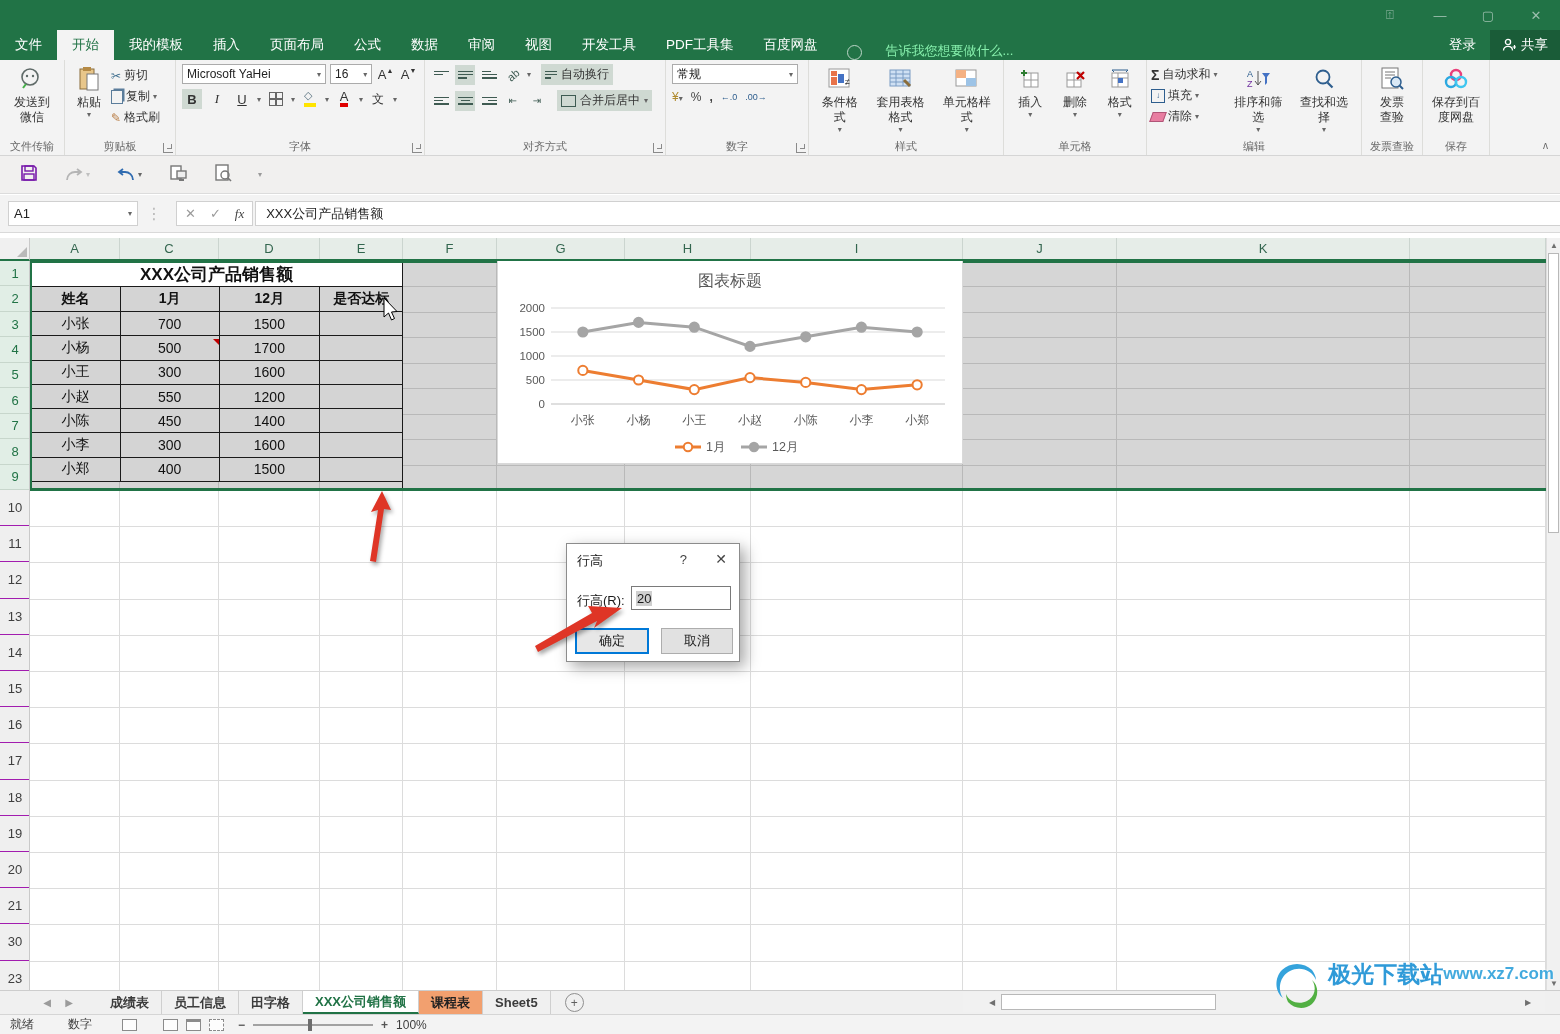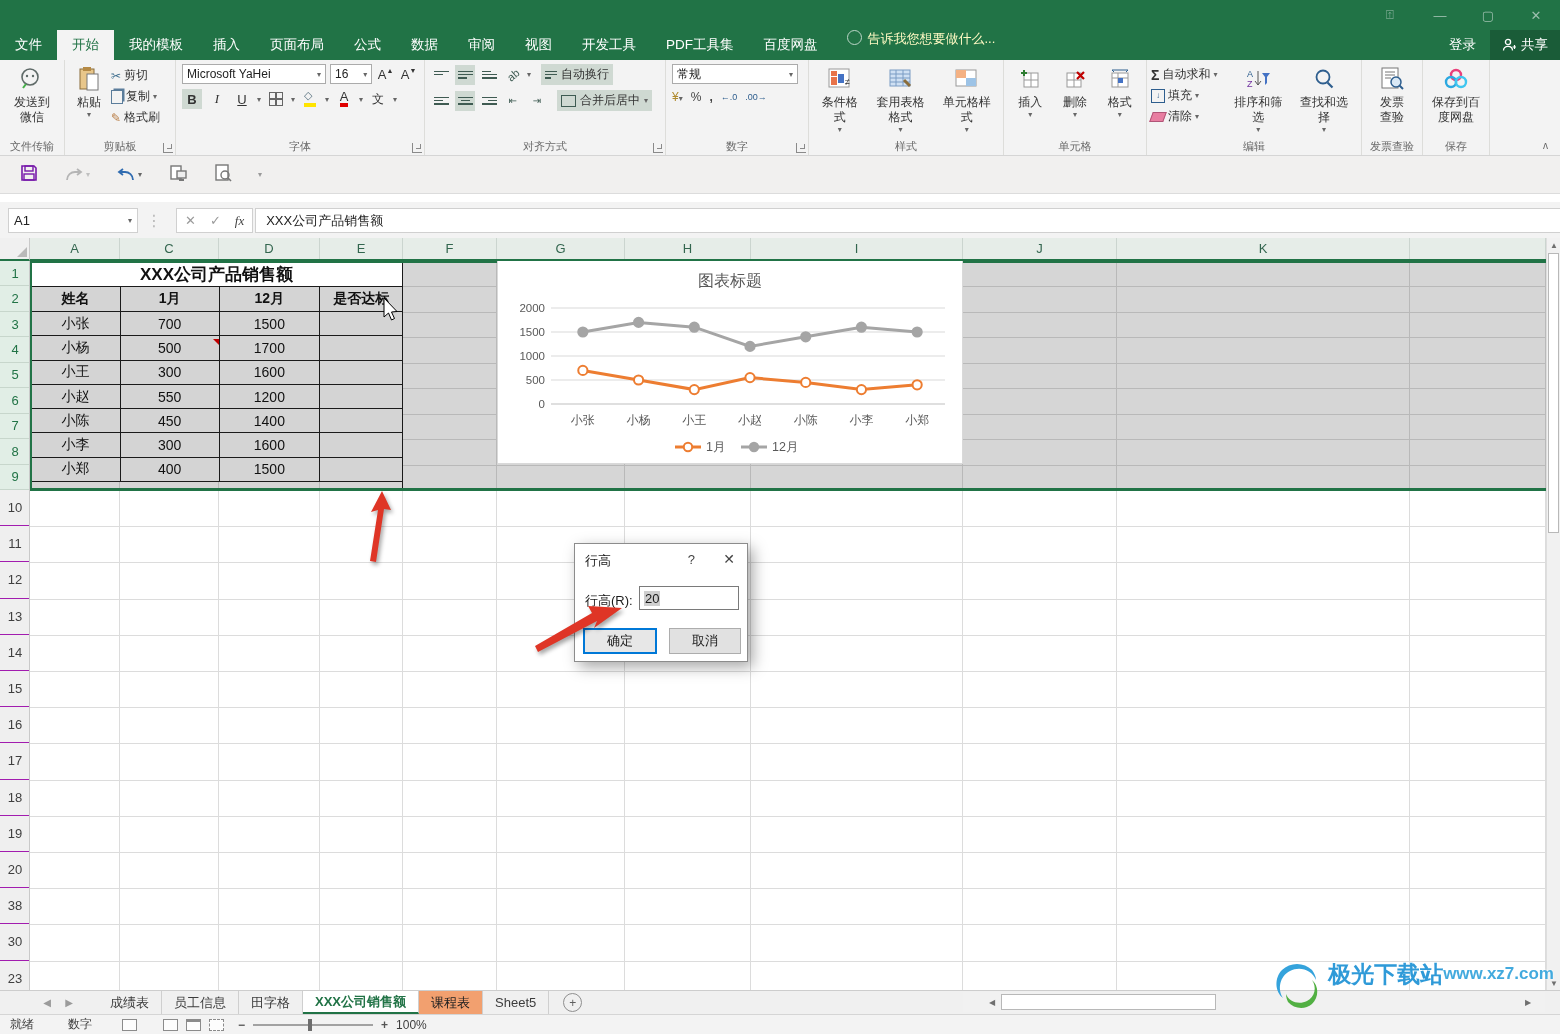--- a/index.html
+++ b/index.html
@@ -6,21 +6,21 @@
   .app{position:relative;width:1560px;height:1034px;overflow:hidden;background:#fff;
        font-family:"Liberation Sans","DejaVu Sans",sans-serif;-webkit-font-smoothing:antialiased;}
   
   .titlebar{position:absolute;left:0;top:0;width:100%;height:30px;background:#217346;color:#fff;}
   .titlebar .title{position:absolute;left:0;right:0;top:7px;text-align:center;font-size:13px;color:#f2f7f4;}
   .winbtn{position:absolute;top:0;width:40px;height:30px;display:flex;align-items:center;justify-content:center;color:#9dbfae;font-size:13px;}
   
   .tabrow{position:absolute;left:0;top:30px;width:100%;height:30px;background:#217346;display:flex;align-items:stretch;color:#fff;font-size:13.5px;}
   .rtab{display:flex;align-items:center;padding:0 15px;cursor:default;white-space:nowrap;}
   .rtab.active{background:#f3f3f3;color:#217346;}
-  .tellme{display:flex;align-items:flex-start;gap:6px;color:#fef9c3;margin-left:14px;font-size:13px;}
+  .tellme{display:flex;align-items:flex-end;gap:24px;color:#86efac;margin-left:14px;font-size:13px;}
   .bulb{width:13px;height:13px;border:1.5px solid #bcd6c8;border-radius:50%;display:inline-block;}
   .tabrow-right{margin-left:auto;display:flex;align-items:center;}
   .share-box{display:flex;align-items:center;gap:5px;background:#1a5c38;height:30px;padding:0 12px;}
   
   .ribbon{position:absolute;left:0;top:60px;width:100%;height:95px;background:#f3f3f3;border-bottom:1px solid #d5d5d5;display:flex;}
   .rgroup{position:relative;border-right:1px solid #ddddda;height:100%;flex:none;}
   .glabel{position:absolute;bottom:1px;left:0;right:0;text-align:center;font-size:11px;color:#696969;}
   .launcher{position:absolute;right:2px;bottom:2px;width:9px;height:9px;border-left:1px solid #8a8a8a;border-bottom:1px solid #8a8a8a;}
   .launcher:after{content:"";position:absolute;right:1px;top:1px;width:4px;height:4px;border-right:1px solid #8a8a8a;border-bottom:1px solid #8a8a8a;}
   .gcontent{display:flex;align-items:flex-start;padding:3px 4px 16px 4px;height:100%;box-sizing:border-box;}
@@ -30,21 +30,21 @@
   .arrow{font-size:8px;color:#666;}
   .combo{background:#fff;border:1px solid #ababab;height:20px;display:flex;align-items:center;font-size:12px;color:#222;padding:0 4px;justify-content:space-between;box-sizing:border-box;}
   .tgl{display:flex;align-items:center;gap:4px;height:21px;padding:0 4px;font-size:12px;color:#333;}
   .tgl.active,.fbtn.active{background:#cfd9d2;}
   .fbtn{width:20px;height:20px;display:flex;align-items:center;justify-content:center;font-size:13px;color:#333;}
   .alico{display:inline-block;width:15px;height:11px;}
   .alico i{display:block;height:1.6px;background:#3f5b52;margin-top:1.6px;}
   .stack{display:flex;flex-direction:column;justify-content:flex-start;}
   
   .qat{position:absolute;left:0;top:156px;width:100%;height:38px;background:#f1f0ef;border-bottom:1px solid #dcdcdc;display:flex;align-items:center;gap:26px;padding-left:20px;box-sizing:border-box;}
-  .fbar{position:absolute;left:0;top:202px;width:100%;height:37px;background:#f3f3f3;display:flex;align-items:center;border-bottom:1px solid #d9d9d9;}
+  .fbar{position:absolute;left:0;top:195px;width:100%;height:37px;background:#f3f3f3;display:flex;align-items:center;border-bottom:1px solid #d9d9d9;}
   .namebox{width:118px;height:23px;background:#fff;border:1px solid #d0d0d0;margin-left:8px;display:flex;align-items:center;justify-content:space-between;padding:0 5px;font-size:13px;color:#222;}
   .fxbox{height:23px;background:#fff;border:1px solid #d0d0d0;display:flex;align-items:center;padding:0 8px;gap:14px;color:#9a9a9a;font-size:13px;margin-left:14px;}
   .ffield{flex:1;height:23px;background:#fff;border:1px solid #d0d0d0;border-right:none;margin-left:2px;display:flex;align-items:center;padding-left:10px;font-size:13px;color:#222;}
   
   .corner{position:absolute;left:0;top:238px;width:30px;height:23px;background:#f0f0f0;border-right:1px solid #c9c9c9;border-bottom:2px solid #217346;box-sizing:border-box;}
   .corner:after{content:"";position:absolute;right:2px;bottom:2px;border-bottom:10px solid #b9b9b9;border-left:10px solid transparent;}
   .colheaders{position:absolute;left:30px;top:238px;width:1516px;height:23px;background:#e6ede8;border-bottom:2px solid #217346;box-sizing:border-box;}
   .colheaders .ch{position:absolute;top:0;height:21px;display:flex;align-items:center;justify-content:center;font-size:13px;color:#33664f;border-right:1px solid #cbd5cf;box-sizing:border-box;}
   .rowheaders{position:absolute;left:0;top:261px;width:30px;height:729px;overflow:hidden;border-right:1px solid #c9c9c9;box-sizing:border-box;background:#efefef;}
   .rowheaders .rh{position:absolute;left:0;width:30px;display:flex;align-items:center;justify-content:center;font-size:13px;box-sizing:border-box;border-bottom:1px solid #a21caf;}
@@ -65,36 +65,36 @@
   .cmark{position:absolute;width:0;height:0;border-top:6px solid #c00000;border-left:6px solid transparent;z-index:5;}
   
   .chartbox{position:absolute;left:467px;top:-3px;width:466px;height:206px;z-index:8;background:#fff;}
   
   .vscroll{position:absolute;right:0;top:238px;width:14px;height:752px;background:#f1f1f1;border-left:1px solid #dedede;box-sizing:border-box;}
   .vthumb{position:absolute;left:1px;width:11px;background:#fff;border:1px solid #b8b8b8;box-sizing:border-box;}
   .sarrow{position:absolute;left:0;width:14px;height:14px;display:flex;align-items:center;justify-content:center;font-size:8px;color:#6f6f6f;}
   
   .sheetbar{position:absolute;left:0;top:990px;width:100%;height:24px;background:#f0f0f0;border-top:1px solid #cdcdcd;display:flex;align-items:stretch;font-size:13px;color:#3c3c3c;box-sizing:border-box;}
   .navarr{width:22px;display:flex;align-items:center;justify-content:center;color:#9b9b9b;font-size:10px;}
-  .stab{display:flex;align-items:center;padding:0 12px;border-right:1px solid #cfcfcf;white-space:nowrap;}
+  .stab{display:flex;align-items:center;padding:0 12px;border-right:1px solid #cfcfcf;white-space:nowrap;font-weight:bold;}
   .stab.active{background:#fff;color:#217346;font-weight:bold;border-bottom:2px solid #217346;box-sizing:border-box;}
   .stab.course{background:#f2a06f;color:#222;}
   .addsheet{width:17px;height:17px;border:1px solid #8f8f8f;border-radius:50%;display:flex;align-items:center;justify-content:center;margin:auto 0 auto 14px;color:#5f5f5f;font-size:12px;}
   .hscroll{position:absolute;left:963px;top:992px;width:582px;height:20px;background:#f1f1f1;}
   .hthumb{position:absolute;top:2px;height:16px;background:#fff;border:1px solid #b8b8b8;box-sizing:border-box;}
   
   .statusbar{position:absolute;left:0;top:1014px;width:100%;height:20px;background:#f3f3f3;border-top:1px solid #d5d5d5;display:flex;align-items:center;font-size:12px;color:#3d3d3d;box-sizing:border-box;}
   .stats{display:flex;gap:22px;margin-left:auto;}
   .viewicons{display:flex;gap:8px;margin:0 14px 0 26px;}
   .vic{width:15px;height:12px;border:1px solid #8b8b8b;box-sizing:border-box;background:#fdfdfd;}
   .zoomwrap{display:flex;align-items:center;gap:8px;margin-right:10px;}
   .ztrack{position:relative;width:120px;height:2px;background:#a2a2a2;}
   .zthumb{position:absolute;left:55px;top:-5px;width:4px;height:12px;background:#6d6d6d;}
   
-  .dialog{position:absolute;left:566px;top:543px;width:174px;height:119px;background:#fff;border:1px solid #8c8c8c;box-shadow:5px 5px 14px rgba(0,0,0,.35);z-index:50;box-sizing:border-box;font-size:13px;color:#1a1a1a;margin-left:8px;}
+  .dialog{position:absolute;left:566px;top:543px;width:174px;height:119px;background:#fff;border:1px solid #8c8c8c;box-shadow:5px 5px 14px rgba(0,0,0,.35);z-index:50;box-sizing:border-box;font-size:13px;color:#1a1a1a;}
   .dlg-title{position:absolute;left:10px;top:8px;}
   .dlg-help{position:absolute;right:52px;top:8px;color:#444;}
   .dlg-close{position:absolute;right:12px;top:7px;color:#444;font-size:14px;}
   .dlg-label{position:absolute;left:10px;top:48px;}
   .dlg-input{position:absolute;left:64px;top:42px;width:100px;height:24px;background:#fff;border:1px solid #7a7a7a;box-sizing:border-box;display:flex;align-items:center;padding-left:4px;}
   .dlg-input span{background:#cfcfcf;padding:0 1px;}
   .dlg-btn{position:absolute;top:84px;height:26px;display:flex;align-items:center;justify-content:center;background:#e1e1e1;border:1px solid #adadad;box-sizing:border-box;font-size:13px;}
   .dlg-ok{left:8px;width:74px;border:2px solid #0078d7;background:#e7e7e7;}
   .dlg-cancel{left:94px;width:72px;}
   
@@ -581,21 +581,21 @@
       <div class="rh norm" style="top: 265.16px; height: 36.2px;">11</div>
       <div class="rh norm" style="top: 301.36px; height: 36.2px;">12</div>
       <div class="rh norm" style="top: 337.56px; height: 36.2px;">13</div>
       <div class="rh norm" style="top: 373.76px; height: 36.2px;">14</div>
       <div class="rh norm" style="top: 409.96px; height: 36.2px;">15</div>
       <div class="rh norm" style="top: 446.16px; height: 36.2px;">16</div>
       <div class="rh norm" style="top: 482.36px; height: 36.2px;">17</div>
       <div class="rh norm" style="top: 518.56px; height: 36.2px;">18</div>
       <div class="rh norm" style="top: 554.76px; height: 36.2px;">19</div>
       <div class="rh norm" style="top: 590.96px; height: 36.2px;">20</div>
-      <div class="rh norm" style="top: 627.16px; height: 36.2px;">38</div>
+      <div class="rh norm" style="top: 627.16px; height: 36.2px;">21</div>
       <div class="rh norm" style="top: 663.36px; height: 36.2px;">30</div>
       <div class="rh norm" style="top: 699.56px; height: 36.2px;">23</div>
     </div>
 
   <div class="grid" id="grid">
     <div class="selblock"></div>
     <div id="gridlines">
         <div class="gl" style="left: 89px; top: 0px; width: 1px; height: 229px; background: rgb(185, 185, 185);"></div>
         <div class="gl" style="left: 89px; top: 229px; width: 1px; height: 500px; background: rgb(220, 220, 220);"></div>
         <div class="gl" style="left: 188px; top: 0px; width: 1px; height: 229px; background: rgb(185, 185, 185);"></div>

